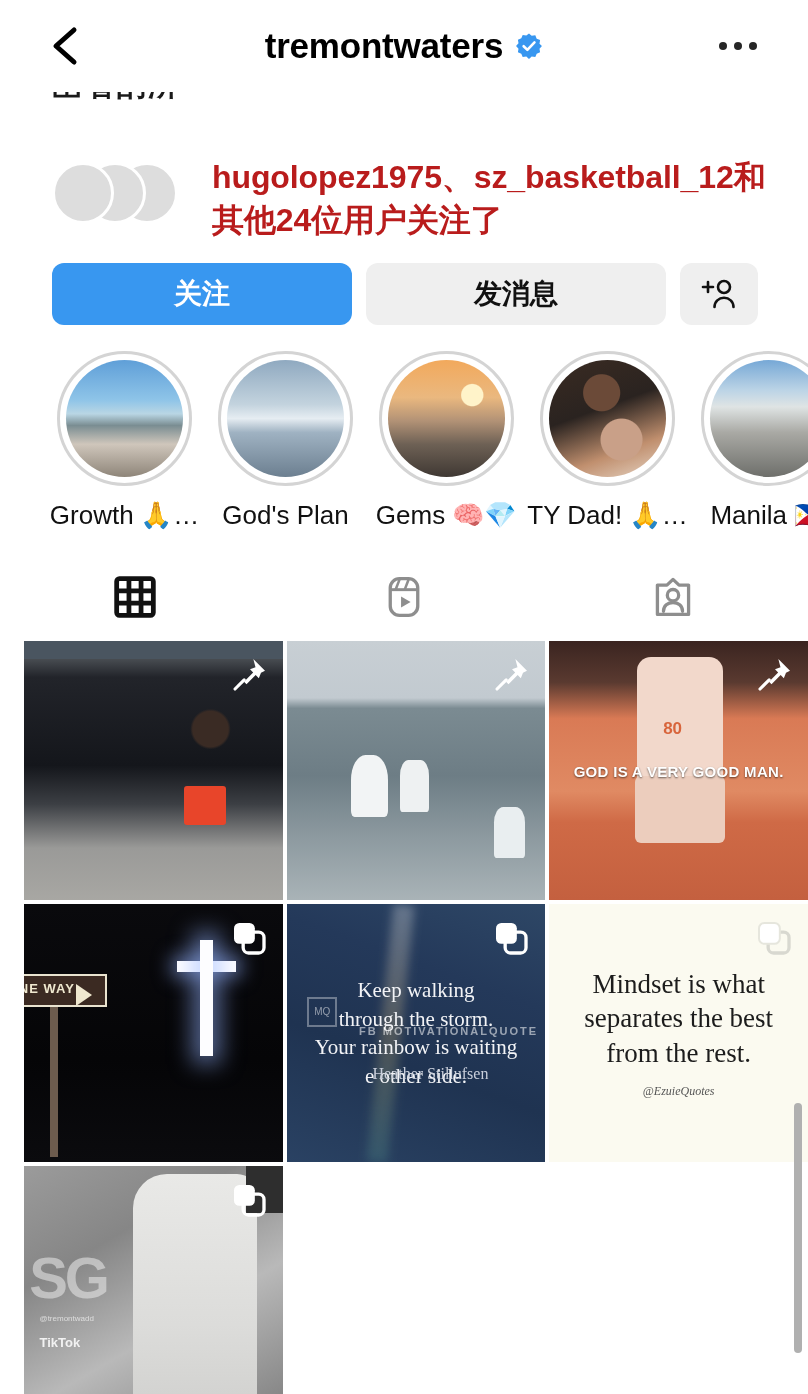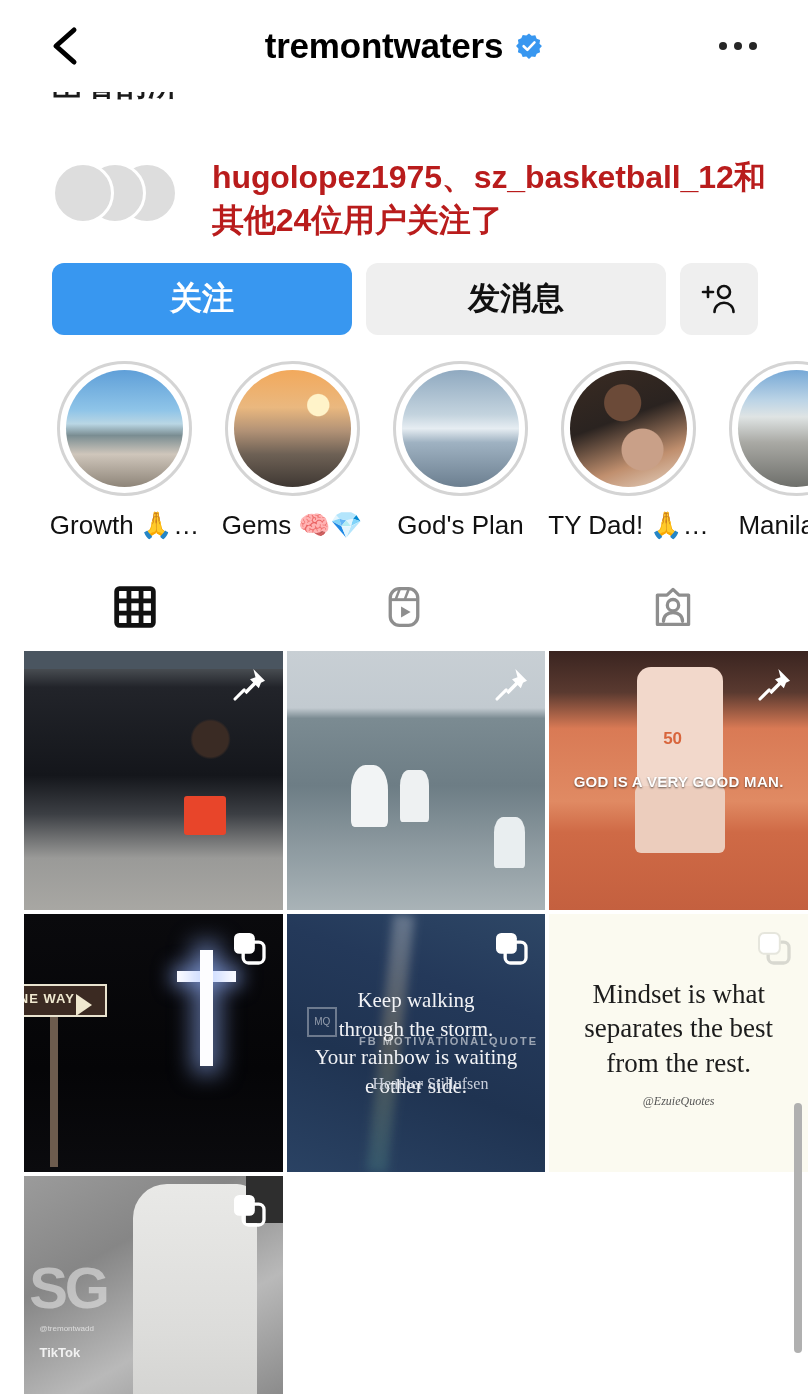--- a/index.html
+++ b/index.html
@@ -76,34 +76,34 @@
     font-size: 32px; line-height: 1.33; color: #b91c1c; font-weight: 600;
     max-width: 620px; letter-spacing: -0.1px; margin-left: 16px;
   }
 
   
   .actions {
     display: flex; gap: 14px; align-items: stretch;
     padding: 22px 50px 0 52px;
   }
   .btn {
-    height: 72px; border-radius: 12px;
+    height: 62px; border-radius: 12px;
     display: flex; align-items: center; justify-content: center;
-    font-size: 32px; font-weight: 700;
+    font-size: 28px; font-weight: 700;
   }
   .btn-follow { flex: 1 1 0; background: #3897F0; color: #fff; }
   .btn-message { flex: 1 1 0; background: #efefef; color: #111; }
   .btn-adduser {
     width: 78px; flex: 0 0 78px; background: #efefef;
     display:flex; align-items:center; justify-content:center;
   }
 
   
   .highlights {
-    display: flex; gap: 7px; padding: 26px 0 0 44px; overflow: hidden;
+    display: flex; gap: 0; padding: 26px 0 0 44px; overflow: hidden;
   }
   .hl { width: 161px; flex: 0 0 161px; text-align: center; }
   .hl-ring {
     width: 135px; height: 135px; margin: 0 auto;
     border-radius: 50%; border: 3px solid #d4d4d4;
     padding: 6px; background: #fff;
   }
   .hl-img { width: 100%; height: 100%; border-radius: 50%; overflow: hidden; }
   .hl-label {
     margin-top: 14px; font-size: 26px; color: #111; font-weight: 400;
@@ -265,29 +265,29 @@
 
   <div class="highlights">
     <div class="hl">
       <div class="hl-ring">
         <div class="hl-img thumb-growth"></div>
       </div>
       <div class="hl-label">Growth 🙏…</div>
     </div>
     <div class="hl">
       <div class="hl-ring">
-        <div class="hl-img thumb-gems"></div>
-      </div>
-      <div class="hl-label">Gems 🧠💎</div>
+        <div class="hl-img thumb-gods"></div>
+      </div>
+      <div class="hl-label">God's Plan</div>
     </div>
     <div class="hl">
       <div class="hl-ring">
-        <div class="hl-img thumb-gods"></div>
-      </div>
-      <div class="hl-label">God's Plan</div>
+        <div class="hl-img thumb-gems"></div>
+      </div>
+      <div class="hl-label">Gems 🧠💎</div>
     </div>
     <div class="hl">
       <div class="hl-ring">
         <div class="hl-img thumb-dad"></div>
       </div>
       <div class="hl-label">TY Dad! 🙏…</div>
     </div>
     <div class="hl">
       <div class="hl-ring">
         <div class="hl-img thumb-manila"></div>
@@ -346,21 +346,21 @@
       <svg class="badge" viewBox="0 0 24 24">
         <path d="M14.6 2.4l7 7-2.4 1.2-1.3 3.3-1.9-1.9-5.5 5.5-1.5-1.5 5.5-5.5-1.9-1.9 3.3-1.3z" fill="#fff"></path>
         <line x1="9.1" y1="14.9" x2="3.6" y2="20.4" stroke="#fff" stroke-width="1.9" stroke-linecap="round"></line>
       </svg>
     </div>
 
     <div class="cell">
       <div class="cell-inner art3">
         <div class="jersey"></div>
         <div class="shorts"></div>
-        <div class="num">50</div>
+        <div class="num">80</div>
         <div class="cap">GOD IS A VERY GOOD MAN.</div>
       </div>
       <svg class="badge" viewBox="0 0 24 24">
         <path d="M14.6 2.4l7 7-2.4 1.2-1.3 3.3-1.9-1.9-5.5 5.5-1.5-1.5 5.5-5.5-1.9-1.9 3.3-1.3z" fill="#fff"></path>
         <line x1="9.1" y1="14.9" x2="3.6" y2="20.4" stroke="#fff" stroke-width="1.9" stroke-linecap="round"></line>
       </svg>
     </div>
 
     <div class="cell">
       <div class="cell-inner art4">

